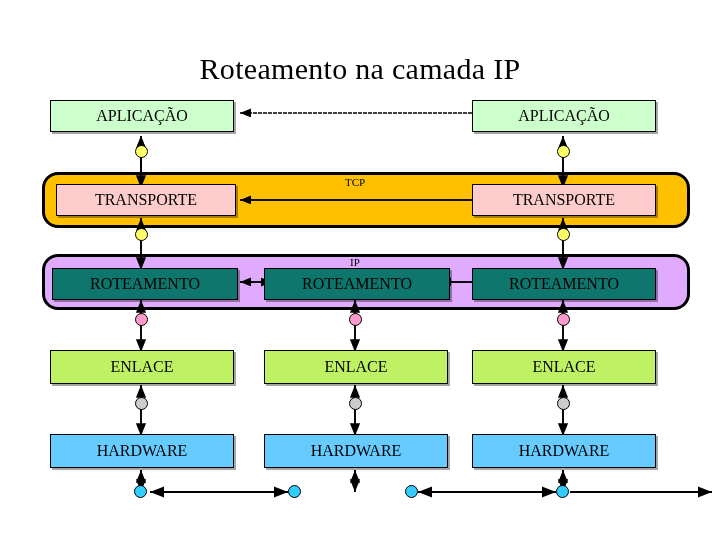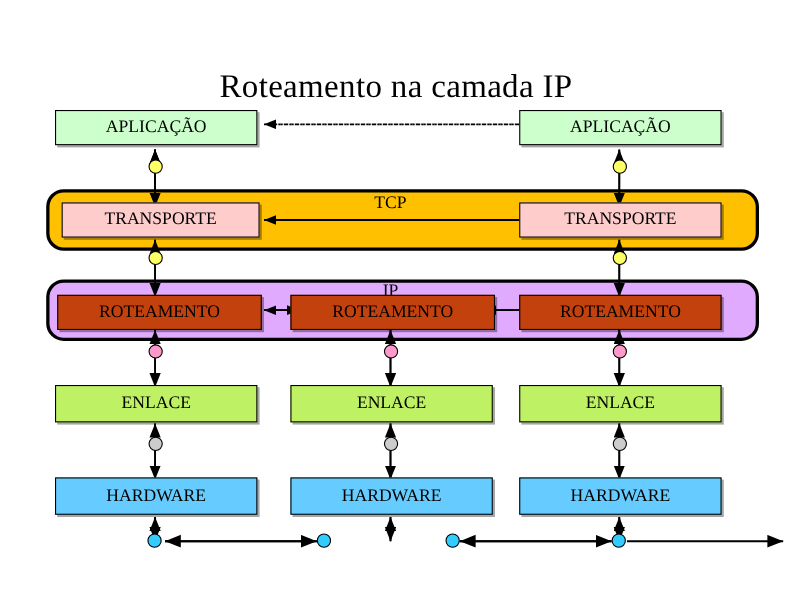--- a/index.html
+++ b/index.html
@@ -10,21 +10,21 @@
   #canvas {
     position: relative;
     width: 720px;
     height: 540px;
     background: #ffffff;
     font-family: "Liberation Serif", serif;
     overflow: hidden;
   }
   #title {
     position: absolute;
-    top: 62px;
+    top: 52px;
     left: 0;
     width: 720px;
     text-align: center;
     font-size: 30px;
     color: #000000;
     font-family: "Liberation Serif", serif;
     letter-spacing: 0.3px;
   }
   .band {
     position: absolute;
@@ -55,27 +55,27 @@
     color: #000000;
     line-height: 1;
     display: flex;
     align-items: center;
     justify-content: center;
     font-family: "Liberation Serif", serif;
     box-shadow: 2px 2px 0 rgba(0,0,0,0.35);
   }
   .c-app    { background: #ccffcc; text-align: right; }
   .c-trans  { background: #ffcccc; }
-  .c-rout   { background: #c2410c; }
+  .c-rout   { background: #0f766e; }
   .c-enlace { background: #bef264; }
   .c-hw     { background: #66ccff; }
 
   .lbl-small {
     position: absolute;
-    font-size: 16px;
+    font-size: 11px;
     color: #000000;
     font-family: "Liberation Serif", serif;
     text-align: center;
   }
   .dot {
     position: absolute;
     width: 13px;
     height: 13px;
     border-radius: 50%;
     border: 1px solid #000000;

